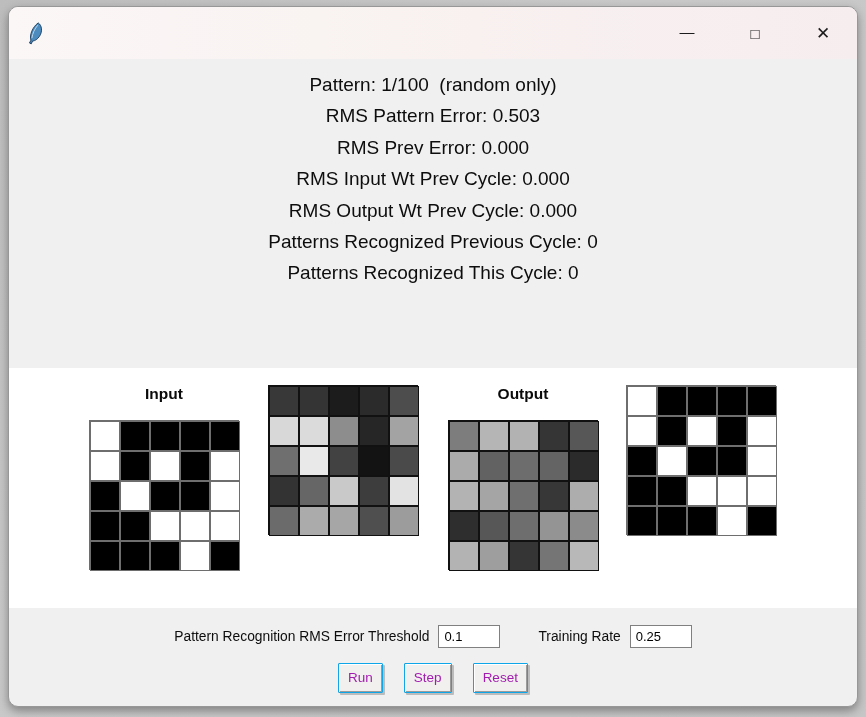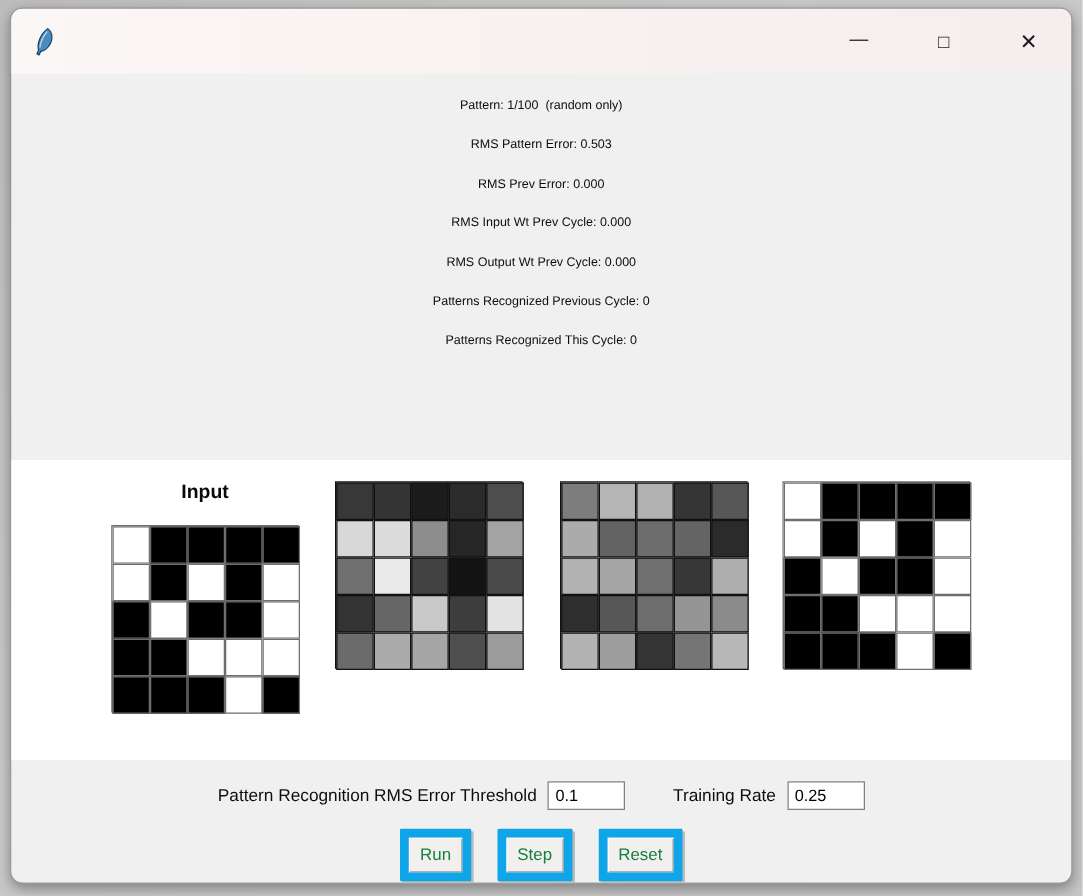--- a/index.html
+++ b/index.html
@@ -30,21 +30,21 @@
     font-size:16px; color:#1c1c1c; cursor:default; border-radius:6px;
   }
   .glyph-min { font-size:15px; position:relative; top:-2px; }
   .glyph-max { font-size:15px; }
   .glyph-close { font-size:17px; }
   
   .status {
     position:absolute; top:52px; left:0; right:0; text-align:center; padding-top:10px;
   }
   .status-line {
-    line-height:31.4px; font-size:10px; color:#0d0d0d; white-space:pre;
+    line-height:31.4px; font-size:19px; color:#0d0d0d; white-space:pre;
   }
   
   .canvas {
     position:absolute; top:361px; left:0; width:100%; height:240px; background:#ffffff;
   }
   .grid-col { position:absolute; top:0; width:152px; }
   .grid-col.c0 { left:79px; }
   .grid-col.c1 { left:258px; }
   .grid-col.c2 { left:438px; }
   .grid-col.c3 { left:616px; }
@@ -67,23 +67,23 @@
     margin-top:17px; font-size:13.8px; color:#0d0d0d;
   }
   .entry {
     width:50px; height:17px; margin-left:9px;
     border:1px solid #808080; background:#ffffff;
     font-family:inherit; font-size:13px; color:#000; padding:2px 5px;
   }
   .rate-label { margin-left:38px; }
   .controls-row2 { display:flex; justify-content:center; gap:21px; margin-top:15px; }
   .tk-button {
-    font-family:inherit; font-size:13.5px; color:#15803d;
+    font-family:inherit; font-size:13.5px; color:#a21caf;
     background:#f1f0ef; padding:6px 9px 7px 9px;
-    border:7px solid #0ea5e9; border-radius:1px;
+    border:1px solid #0ea5e9; border-radius:1px;
     box-shadow: inset 1px 1px 0 #ffffff, inset -1px -1px 0 #9b9b9b, 2px 2px 0 #bcbcbc;
     cursor:pointer;
   }
 </style>
 </head>
 <body>
 
 <div id="window">
 
   <div class="titlebar">
@@ -170,20 +170,21 @@
           <div class="cell" style="background: rgb(61, 61, 61);"></div>
           <div class="cell" style="background: rgb(227, 227, 227);"></div>
           <div class="cell" style="background: rgb(107, 107, 107);"></div>
           <div class="cell" style="background: rgb(171, 171, 171);"></div>
           <div class="cell" style="background: rgb(166, 166, 166);"></div>
           <div class="cell" style="background: rgb(79, 79, 79);"></div>
           <div class="cell" style="background: rgb(156, 156, 156);"></div>
         </div>
     </div>
     <div class="grid-col c2">
+      <div class="grid-header">Output</div>
       <div class="grid" style="--line: #111111;">
           <div class="cell" style="background: rgb(125, 125, 125);"></div>
           <div class="cell" style="background: rgb(181, 181, 181);"></div>
           <div class="cell" style="background: rgb(178, 178, 178);"></div>
           <div class="cell" style="background: rgb(53, 53, 53);"></div>
           <div class="cell" style="background: rgb(87, 87, 87);"></div>
           <div class="cell" style="background: rgb(171, 171, 171);"></div>
           <div class="cell" style="background: rgb(98, 98, 98);"></div>
           <div class="cell" style="background: rgb(109, 109, 109);"></div>
           <div class="cell" style="background: rgb(100, 100, 100);"></div>

